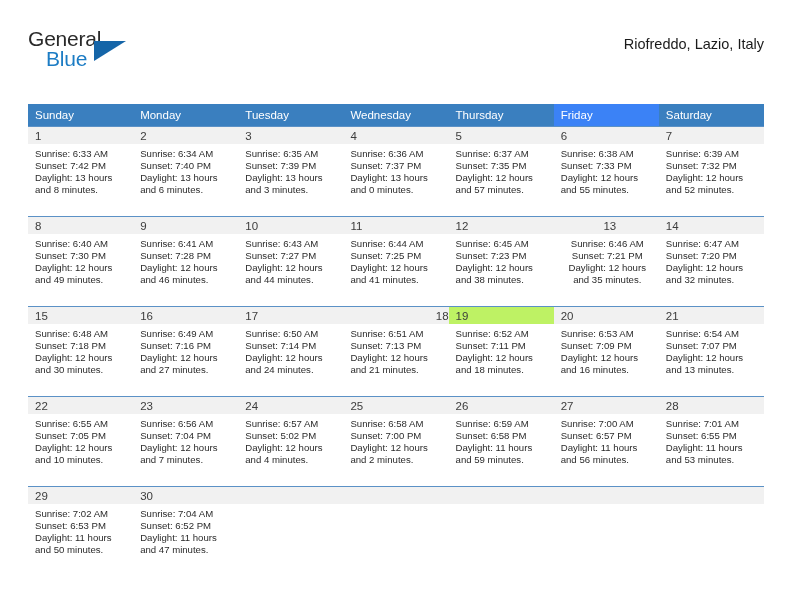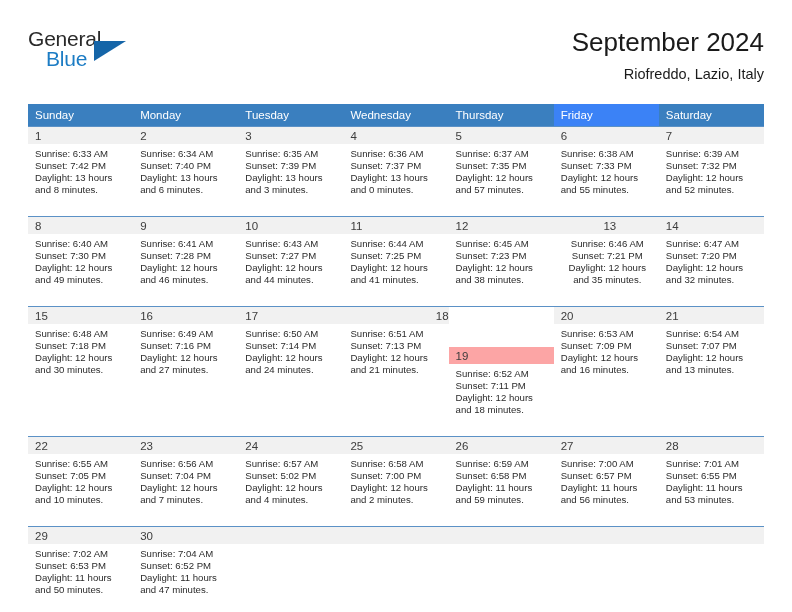--- a/index.html
+++ b/index.html
@@ -155,21 +155,20 @@
 
   <div class="header">
 
     <div class="logo">
       <span class="logo-general" style="color: rgb(42, 42, 42);">General</span>
       <span class="logo-triangle" style="border-left-color: rgb(21, 101, 168);"></span>
       <span class="logo-blue" style="color: rgb(28, 124, 196);">Blue</span>
     </div>
 
     <div class="title-block">
-      <div class="cal-title">September 2024</div>
       <div class="cal-subtitle">Riofreddo, Lazio, Italy</div>
     </div>
 
   </div>
 
   <table class="calendar">
     <thead>
       <tr>
         <th style="background: rgb(58, 127, 191); color: rgb(255, 255, 255);">Sunday</th>
         <th style="background: rgb(58, 127, 191); color: rgb(255, 255, 255);">Monday</th>
@@ -379,21 +378,21 @@
               <div class="cell-body">
                 <div>Sunrise: 6:51 AM</div>
                 <div>Sunset: 7:13 PM</div>
                 <div>Daylight: 12 hours</div>
                 <div>and 21 minutes.</div>
               </div>
             </div>
           </td>
           <td style="border-top-color: rgb(91, 145, 198);">
             <div class="cell-inner">
-              <div class="daynum-band" style="background: #fca5a5; margin-top: 40px;">19</div>
+              <div class="daynum-band" style="background: #bef264;">19</div>
               <div class="cell-body">
                 <div>Sunrise: 6:52 AM</div>
                 <div>Sunset: 7:11 PM</div>
                 <div>Daylight: 12 hours</div>
                 <div>and 18 minutes.</div>
               </div>
             </div>
           </td>
           <td style="border-top-color: rgb(91, 145, 198);">
             <div class="cell-inner">

